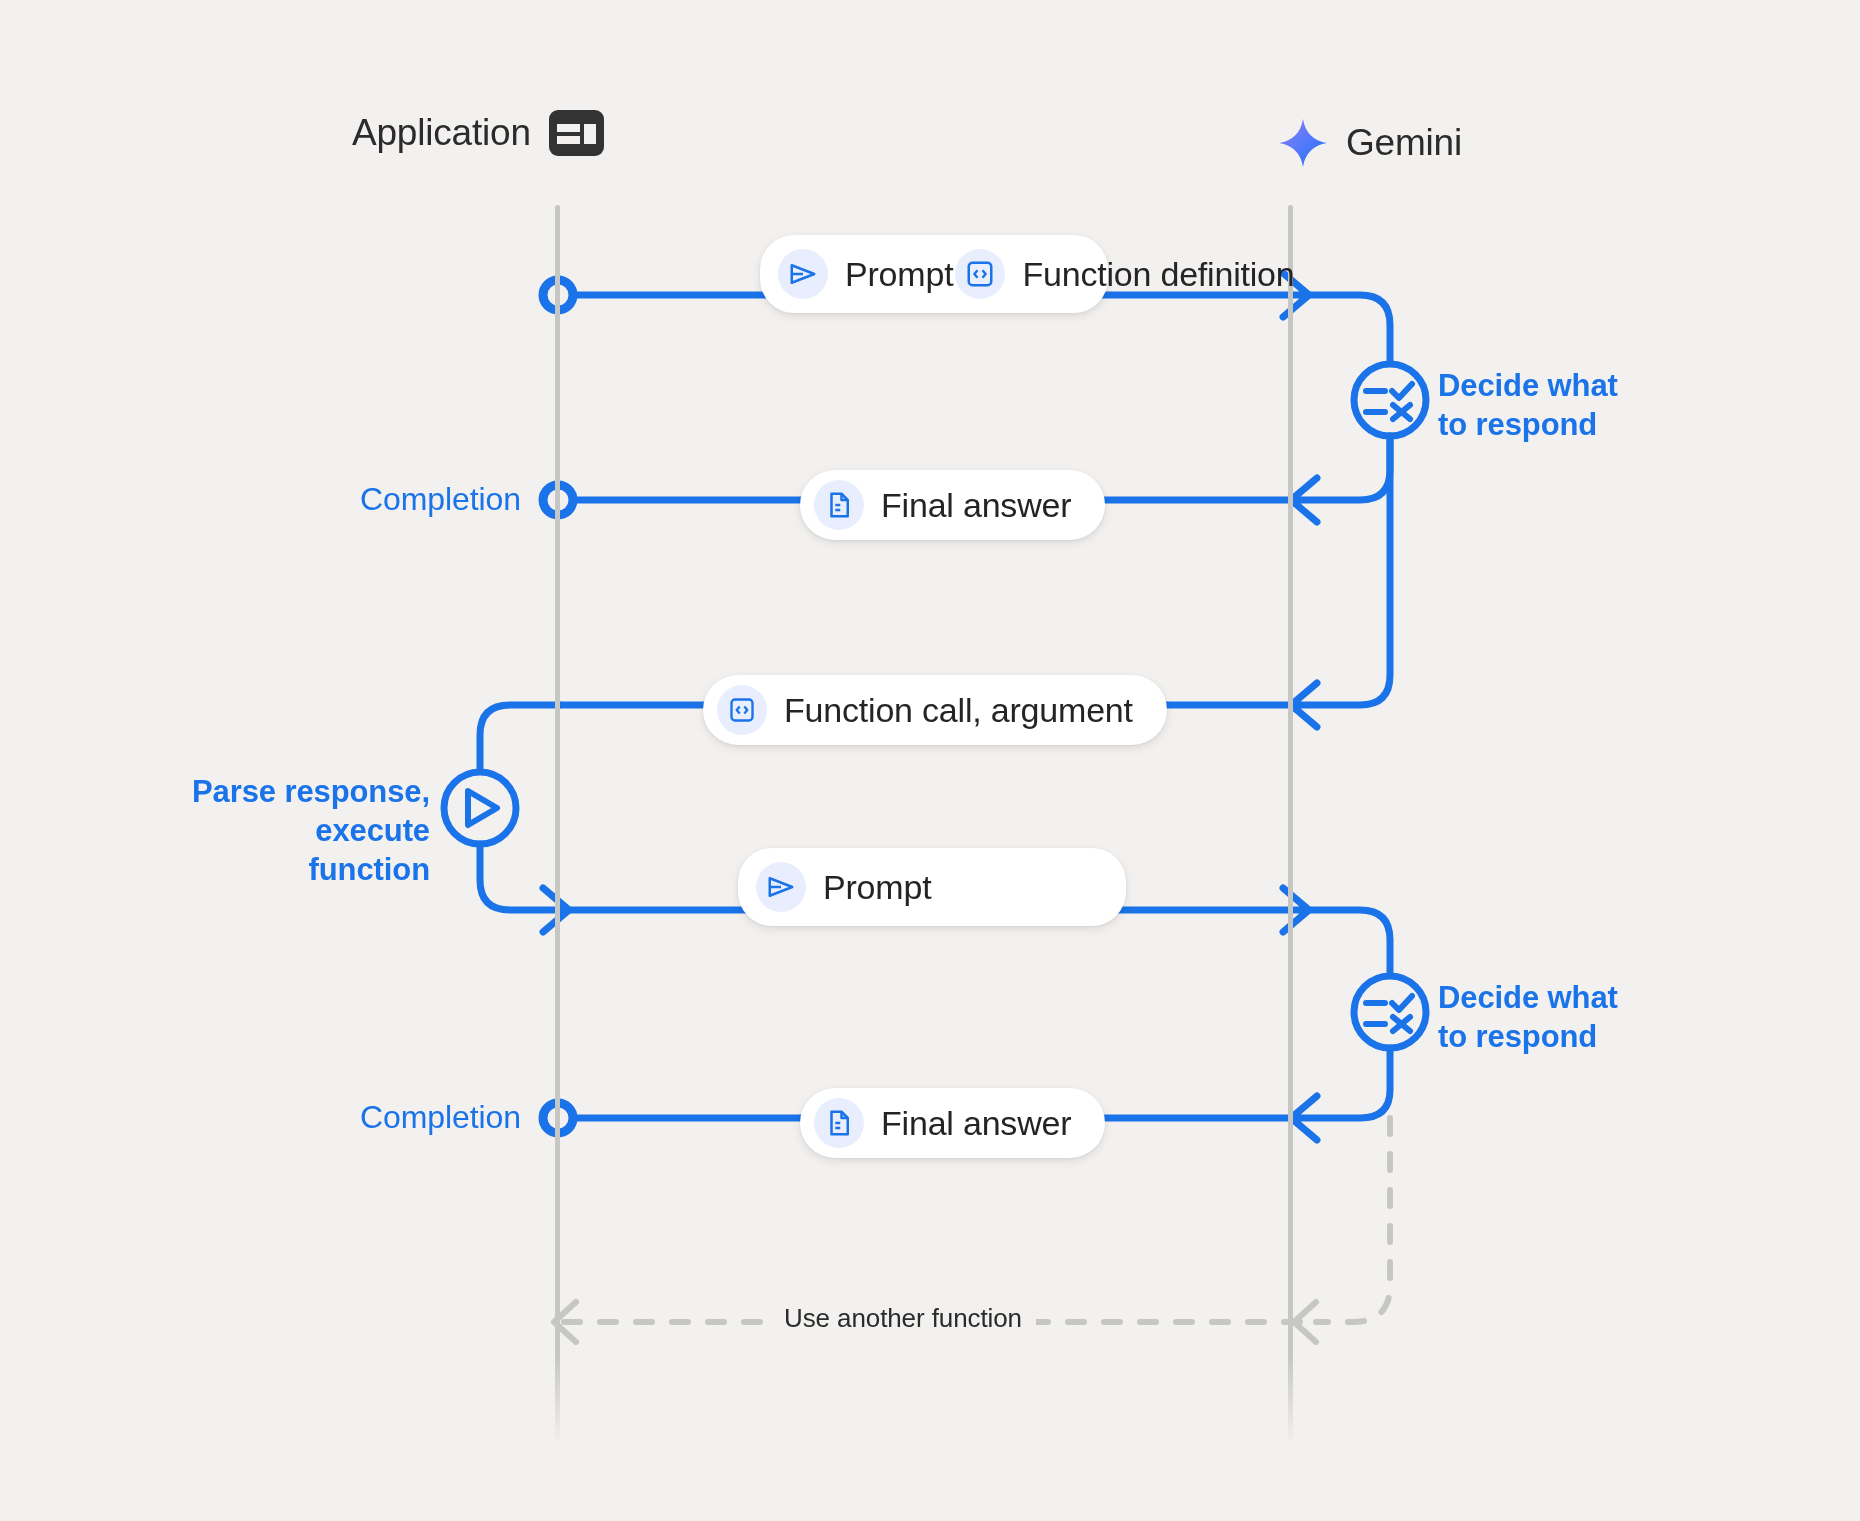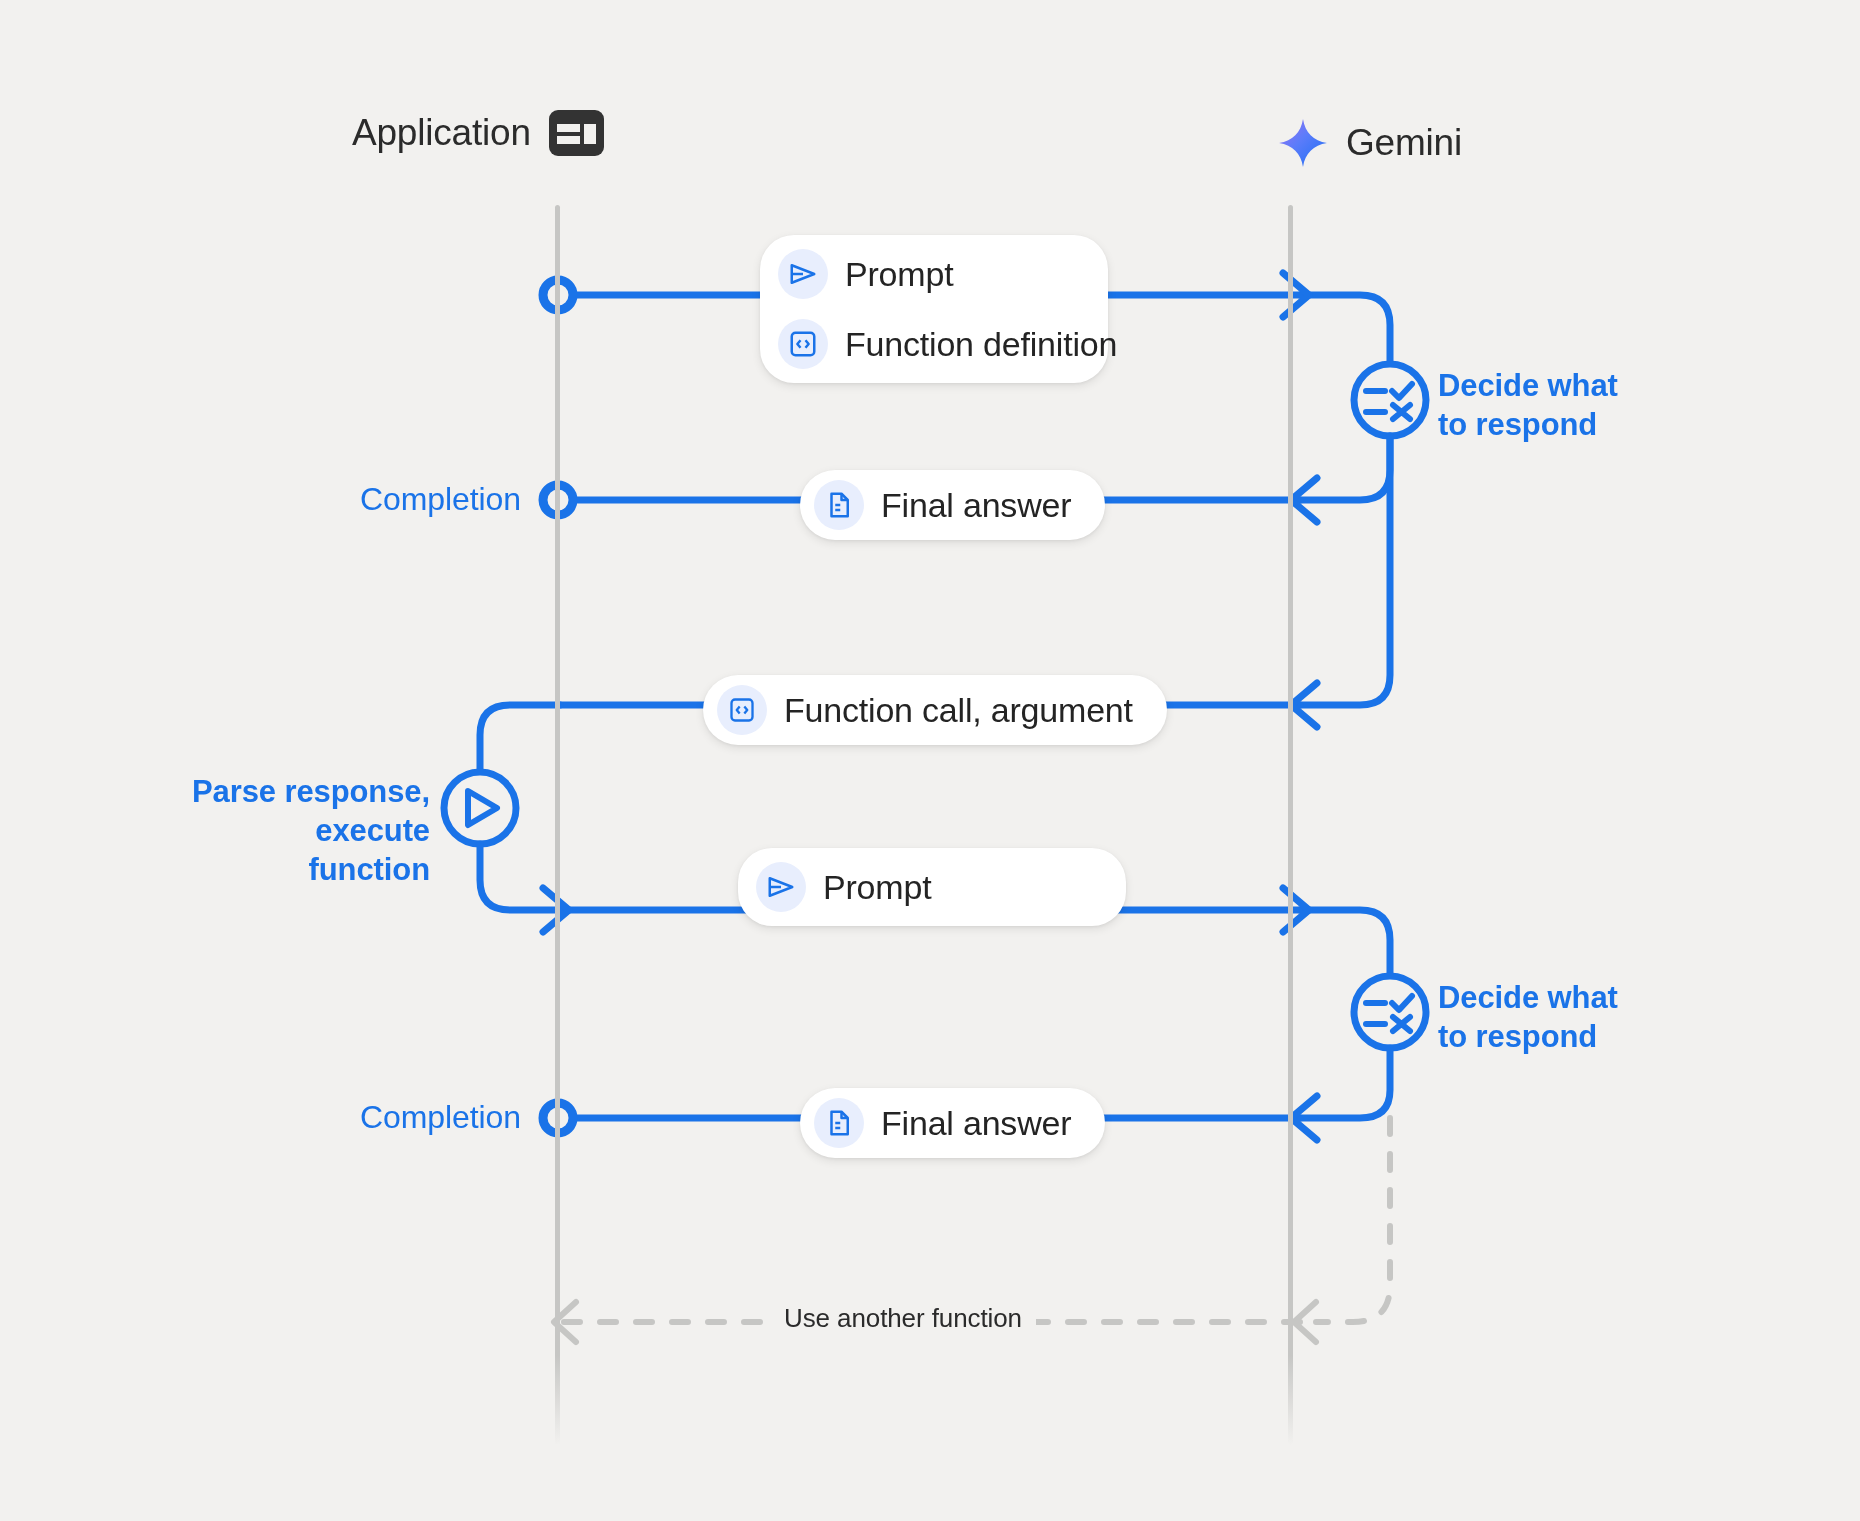--- a/index.html
+++ b/index.html
@@ -71,22 +71,22 @@
   }
 
   
   .chip {
     position: absolute;
     background: #ffffff;
     border-radius: 34px;
     box-shadow: 0 3px 10px rgba(0,0,0,0.09), 0 1px 3px rgba(0,0,0,0.06);
     padding: 14px 30px 14px 18px;
     display: flex;
-    flex-direction: column;
-    gap: 20px;
+    flex-direction: row;
+    gap: 2px;
     box-sizing: border-box;
   }
   .chip.single { border-radius: 40px; padding: 10px 34px 10px 14px; }
   .chip-row {
     display: flex;
     align-items: center;
     gap: 17px;
     white-space: nowrap;
   }
   .chip-label {

